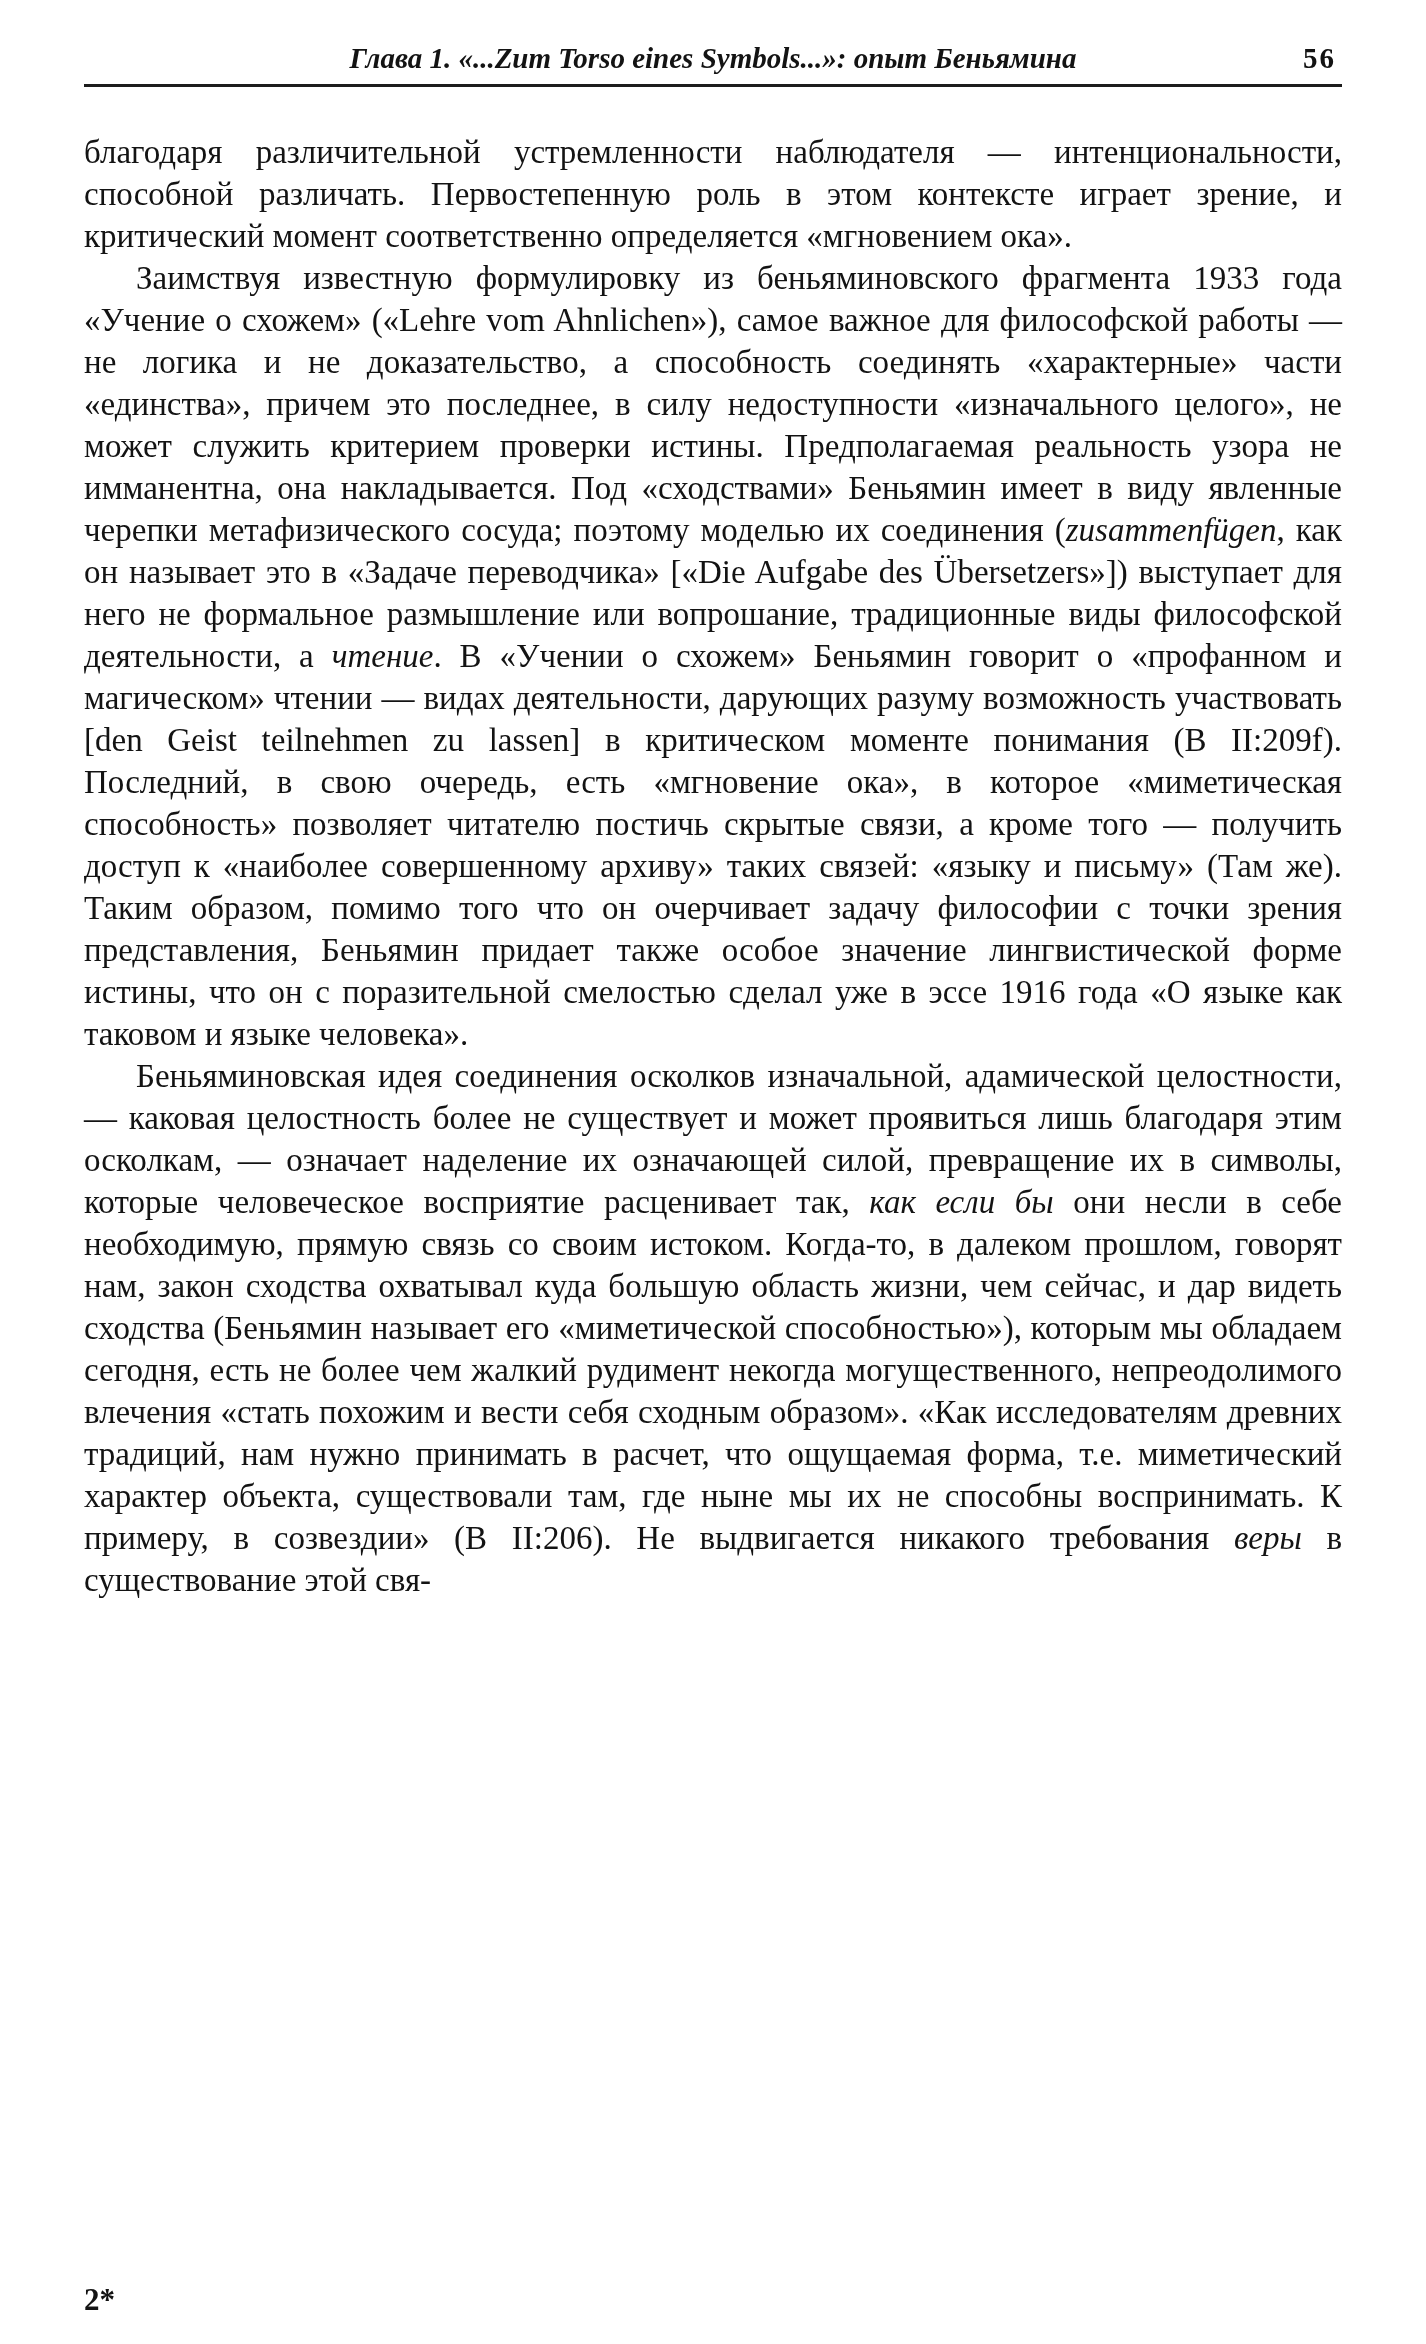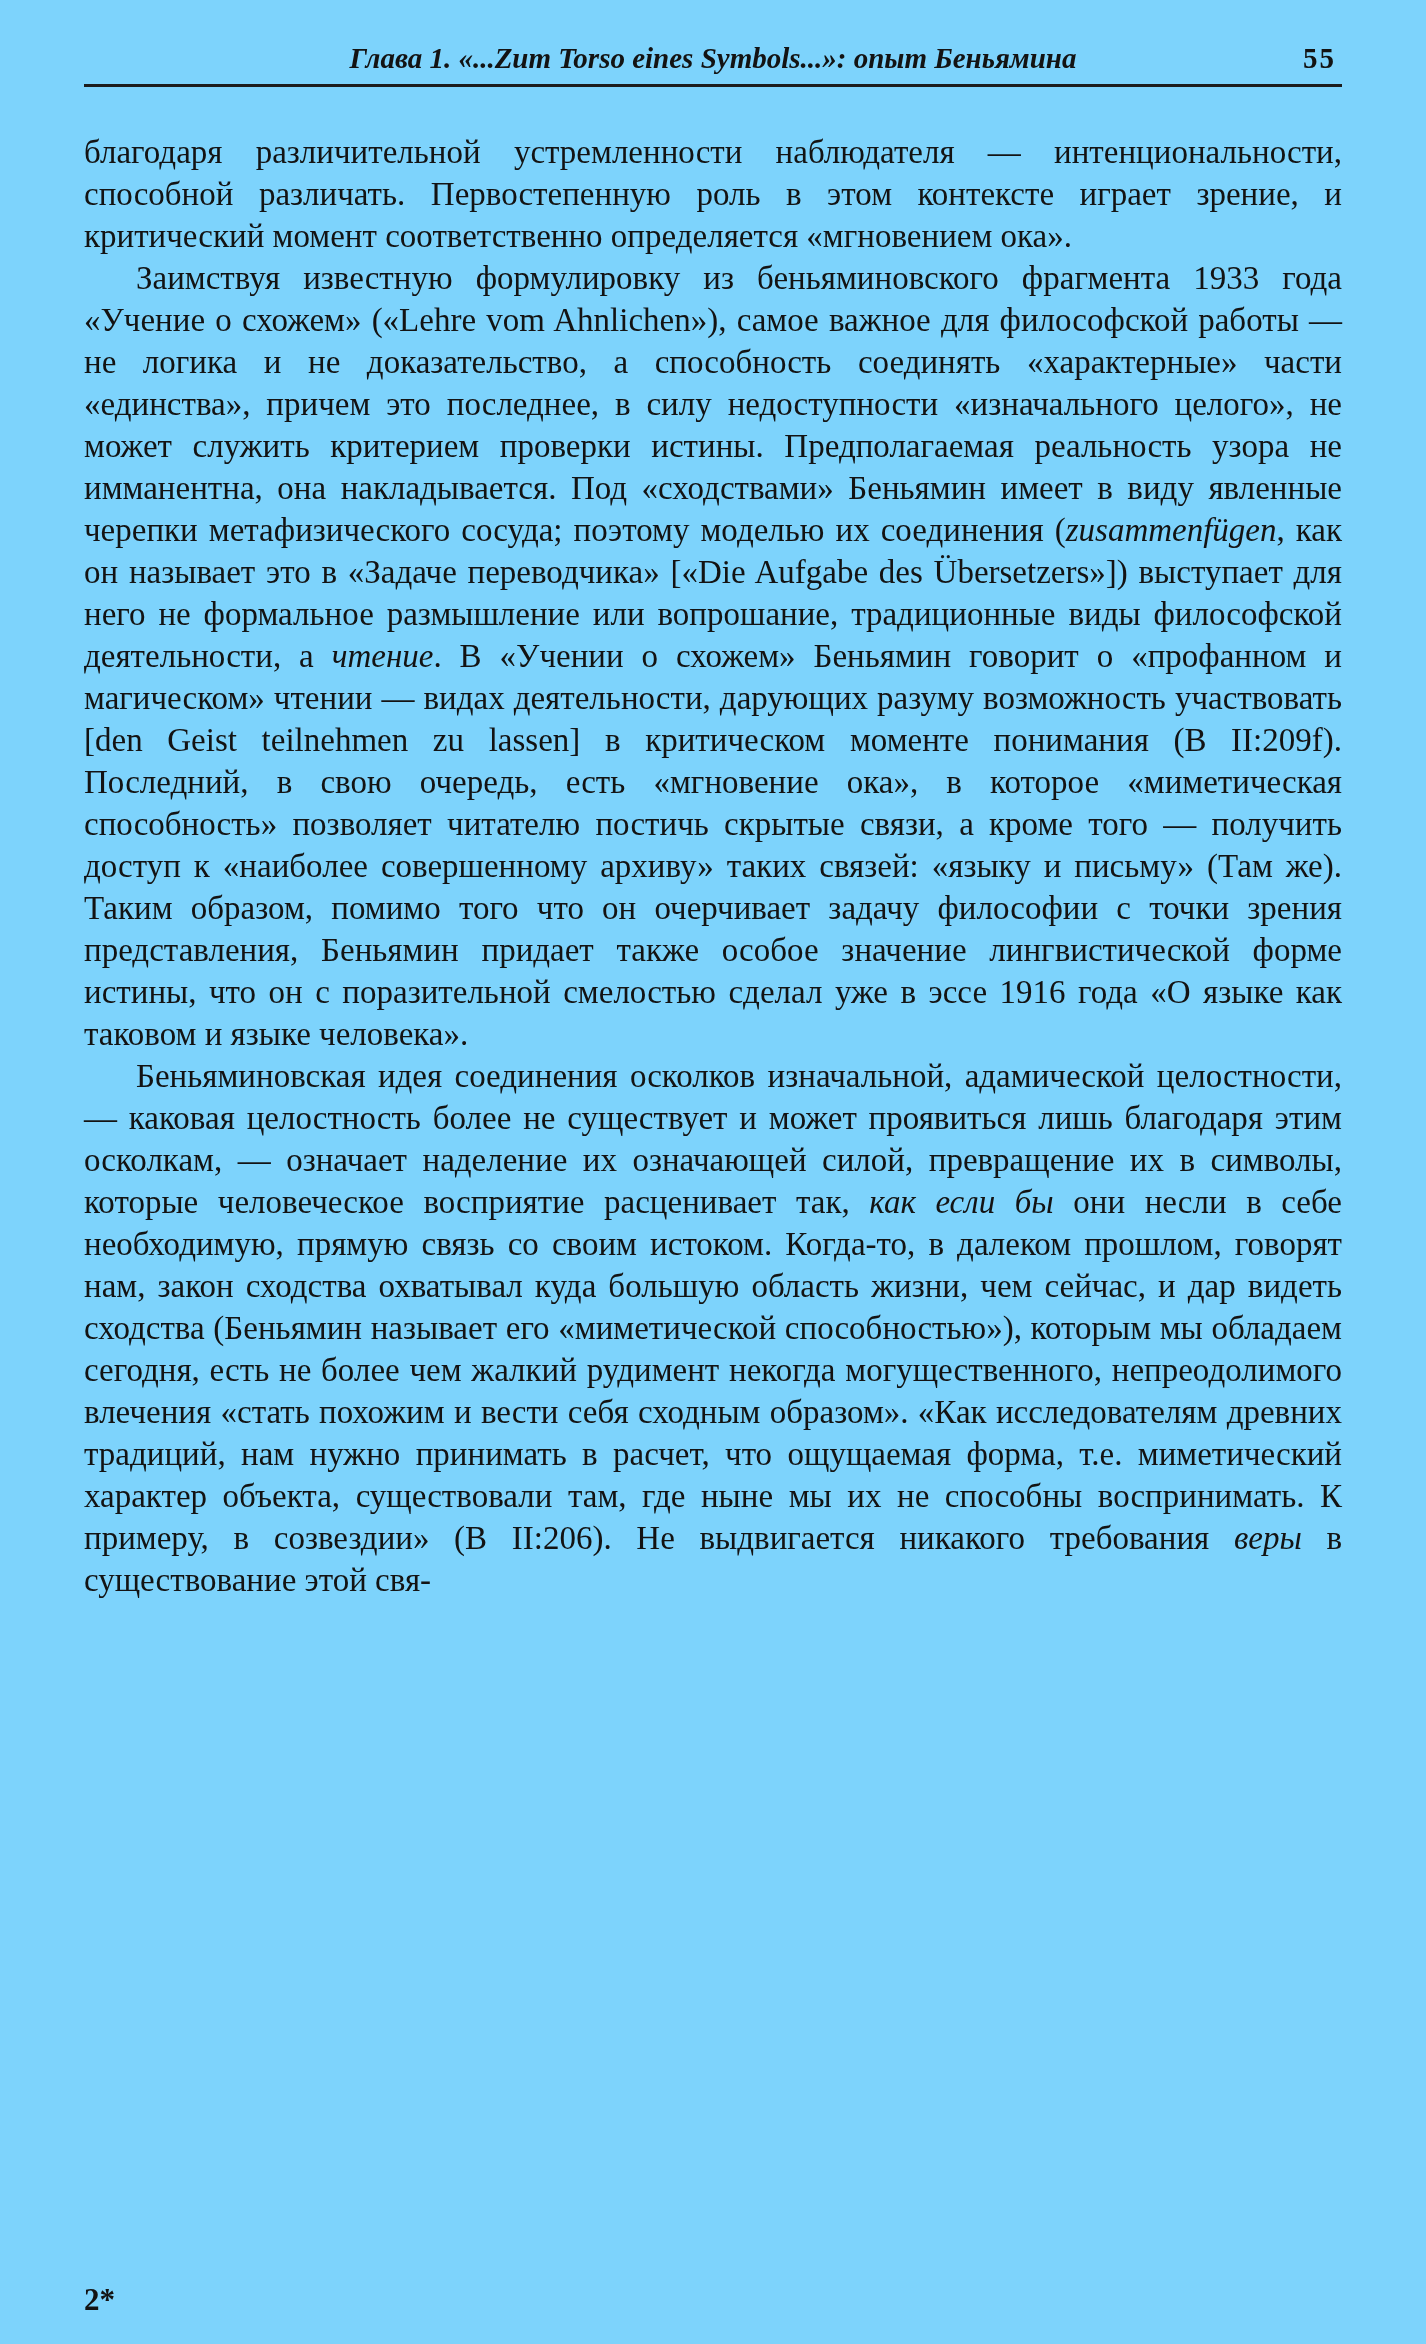--- a/index.html
+++ b/index.html
@@ -5,21 +5,21 @@
   html, body {
     margin: 0;
     padding: 0;
     background: #e8e8e4;
   }
   .page {
     position: relative;
     width: 1426px;
     height: 2344px;
     margin: 0 auto;
-    background: #7dd3fc;
+    background: #ffffff;
     box-sizing: border-box;
     padding: 36px 84px 0 84px;
     font-family: "Liberation Serif", "DejaVu Serif", serif;
     color: #131313;
     overflow: hidden;
   }
   
   .running-head {
     margin-top: 4px;
   }
@@ -72,21 +72,21 @@
   }
 </style>
 </head>
 <body>
 
 <div class="page">
 
   <header class="running-head">
     <div class="rh-line">
       <span class="rh-title">Глава 1. «...Zum Torso eines Symbols...»: опыт Беньямина</span>
-      <span class="rh-page">55</span>
+      <span class="rh-page">56</span>
     </div>
     <div class="rh-rule"></div>
   </header>
 
   <main class="text-block" id="text-block">
       <p class=""><span>благодаря различительной устремленности наблюдателя — интенциональности, способной различать. Первостепенную роль в этом контексте играет зрение, и критический момент соответственно определяется «мгновением ока».</span></p>
       <p class="indent"><span>Заимствуя известную формулировку из беньяминовского фрагмента 1933 года «Учение о схожем» («Lehre vom Ahnlichen»), самое важное для философской работы — не логика и не доказательство, а способность соединять «характерные» части «единства», причем это последнее, в силу недоступности «изначального целого», не может служить критерием проверки истины. Предполагаемая реальность узора не имманентна, она накладывается. Под «сходствами» Беньямин имеет в виду явленные черепки метафизического сосуда; поэтому моделью их соединения (</span><em>zusammenfügen</em><span>, как он называет это в «Задаче переводчика» [«Die Aufgabe des Übersetzers»]) выступает для него не формальное размышление или вопрошание, традиционные виды философской деятельности, а </span><em>чтение</em><span>. В «Учении о схожем» Беньямин говорит о «профанном и магическом» чтении — видах деятельности, дарующих разуму возможность участвовать [den Geist teilnehmen zu lassen] в критическом моменте понимания (B II:209f). Последний, в свою очередь, есть «мгновение ока», в которое «миметическая способность» позволяет читателю постичь скрытые связи, а кроме того — получить доступ к «наиболее совершенному архиву» таких связей: «языку и письму» (Там же). Таким образом, помимо того что он очерчивает задачу философии с точки зрения представления, Беньямин придает также особое значение лингвистической форме истины, что он с поразительной смелостью сделал уже в эссе 1916 года «О языке как таковом и языке человека».</span></p>
       <p class="indent"><span>Беньяминовская идея соединения осколков изначальной, адамической целостности, — каковая целостность более не существует и может проявиться лишь благодаря этим осколкам, — означает наделение их означающей силой, превращение их в символы, которые человеческое восприятие расценивает так, </span><em>как если бы</em><span> они несли в себе необходимую, прямую связь со своим истоком. Когда-то, в далеком прошлом, говорят нам, закон сходства охватывал куда большую область жизни, чем сейчас, и дар видеть сходства (Беньямин называет его «миметической способностью»), которым мы обладаем сегодня, есть не более чем жалкий рудимент некогда могущественного, непреодолимого влечения «стать похожим и вести себя сходным образом». «Как исследователям древних традиций, нам нужно принимать в расчет, что ощущаемая форма, т.е. миметический характер объекта, существовали там, где ныне мы их не способны воспринимать. К примеру, в созвездии» (B II:206). Не выдвигается никакого требования </span><em>веры</em><span> в существование этой свя-</span></p>
     </main>
 

